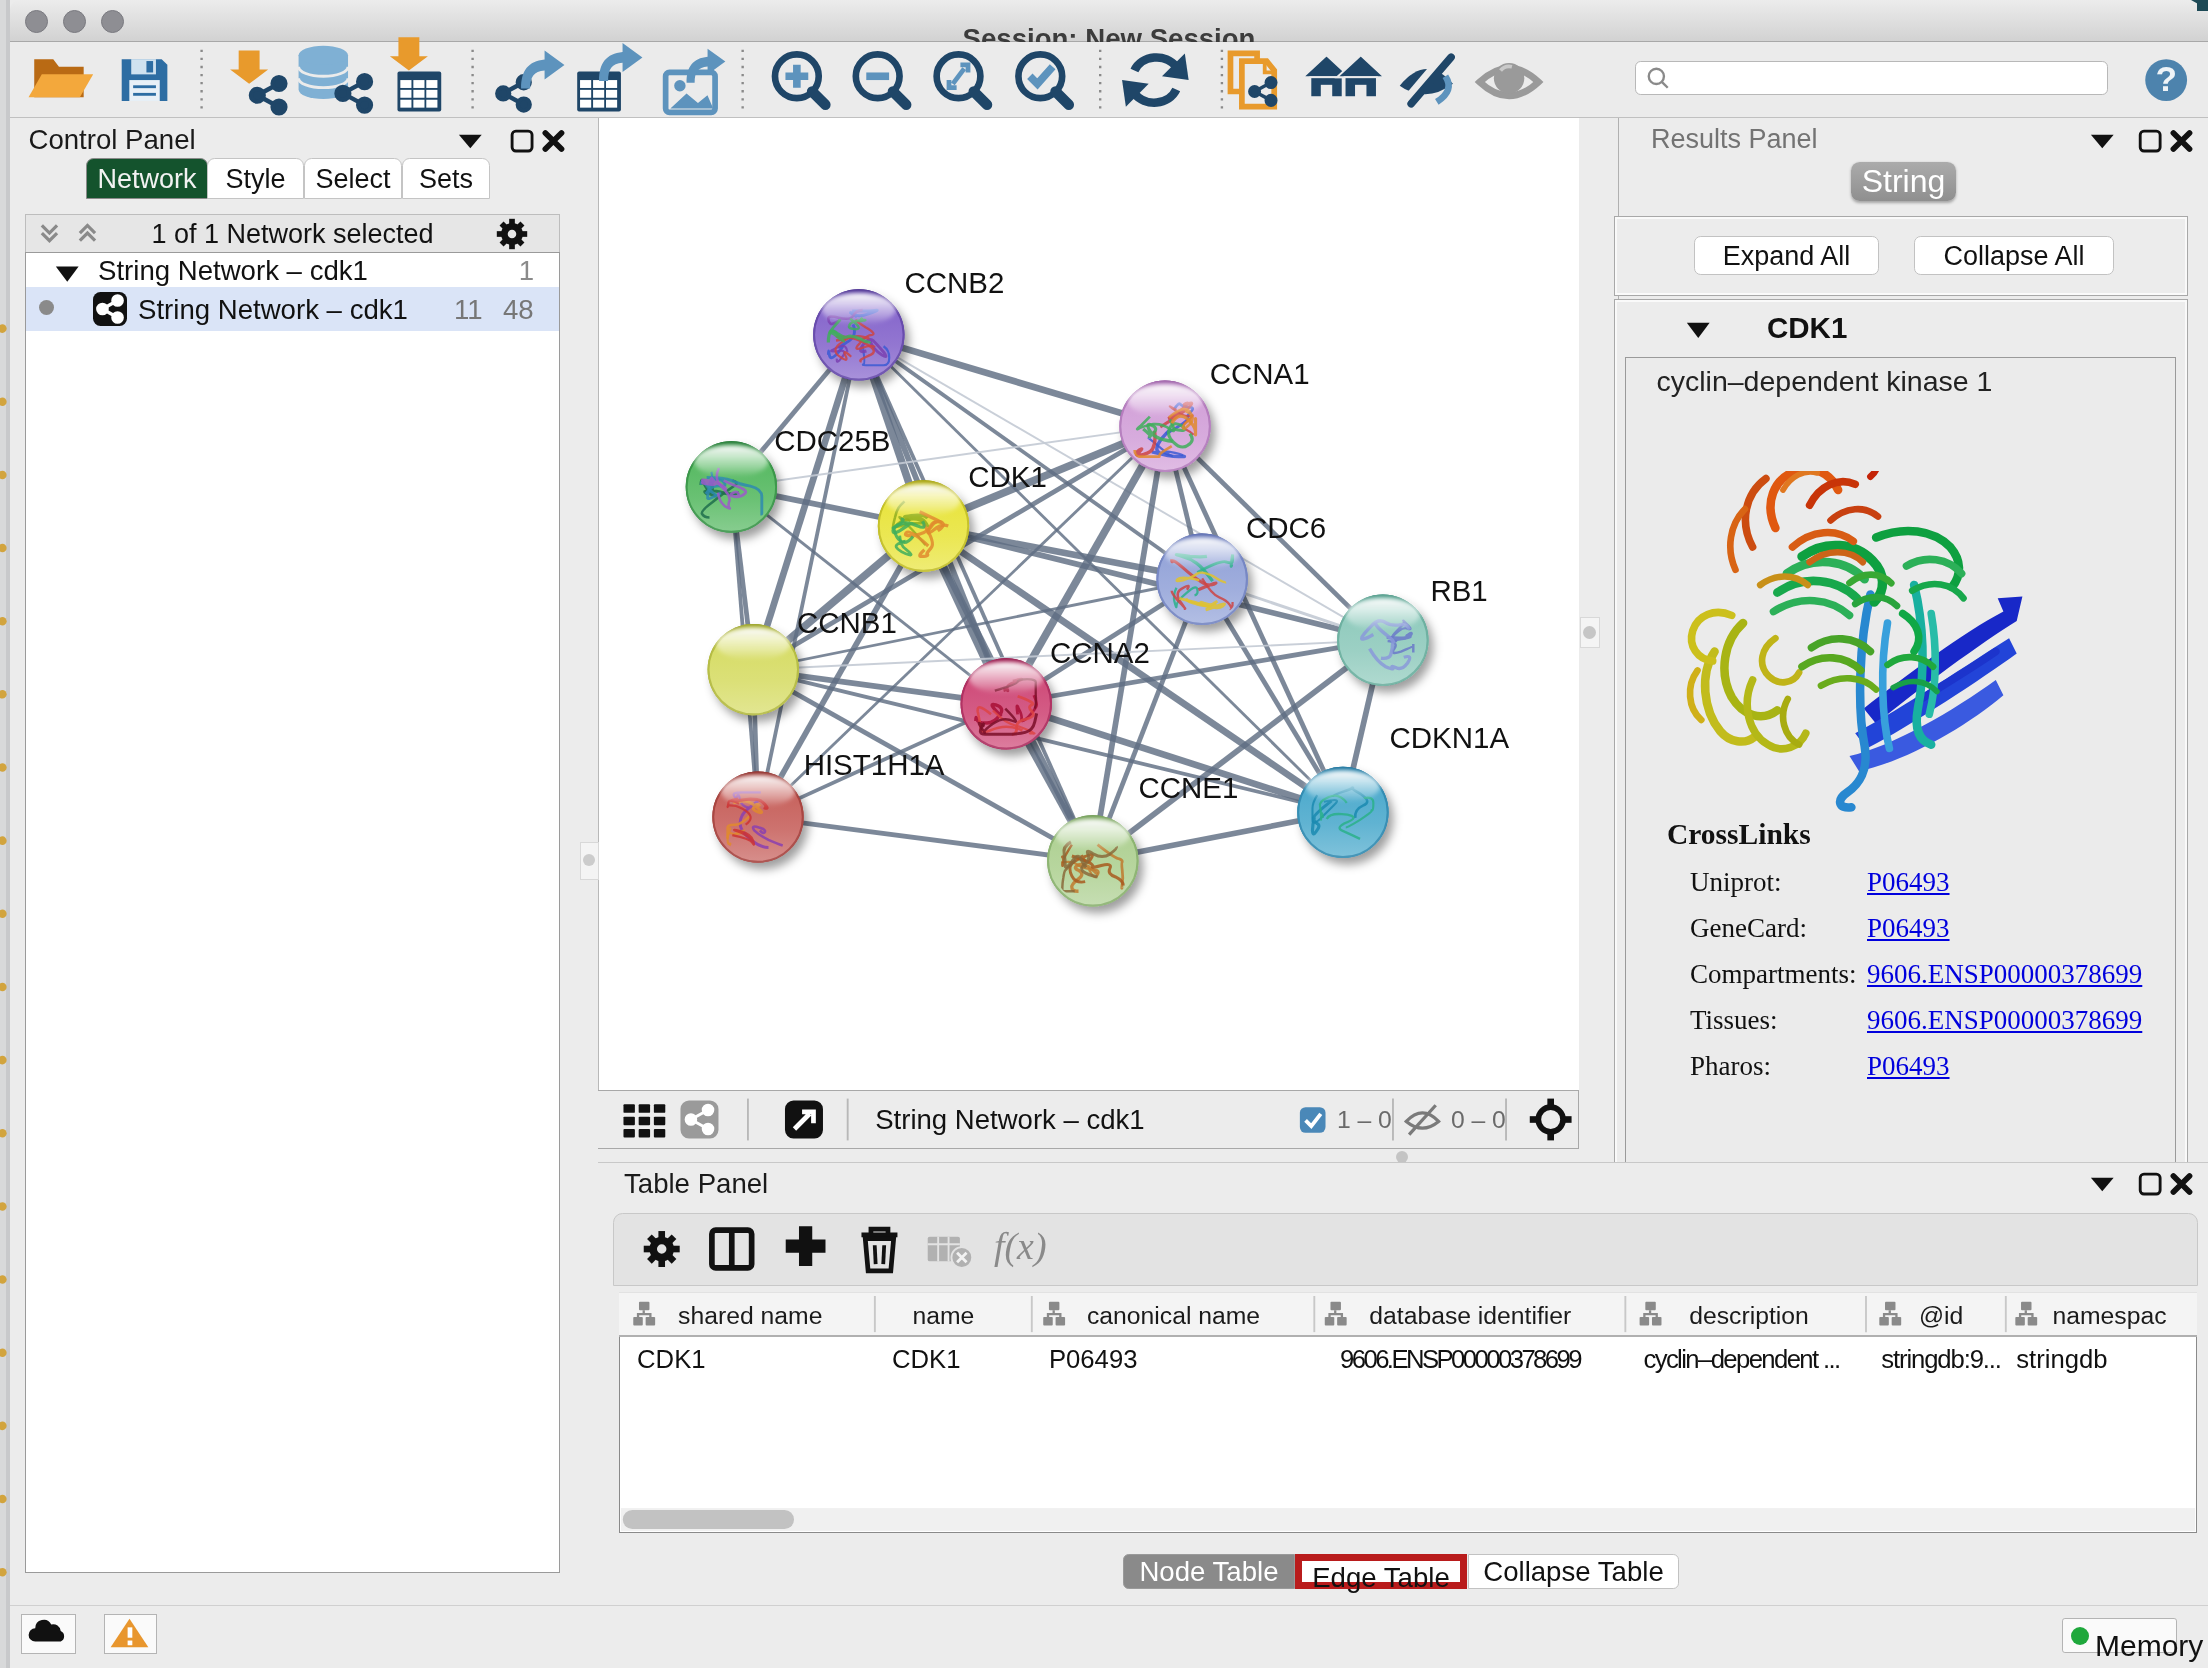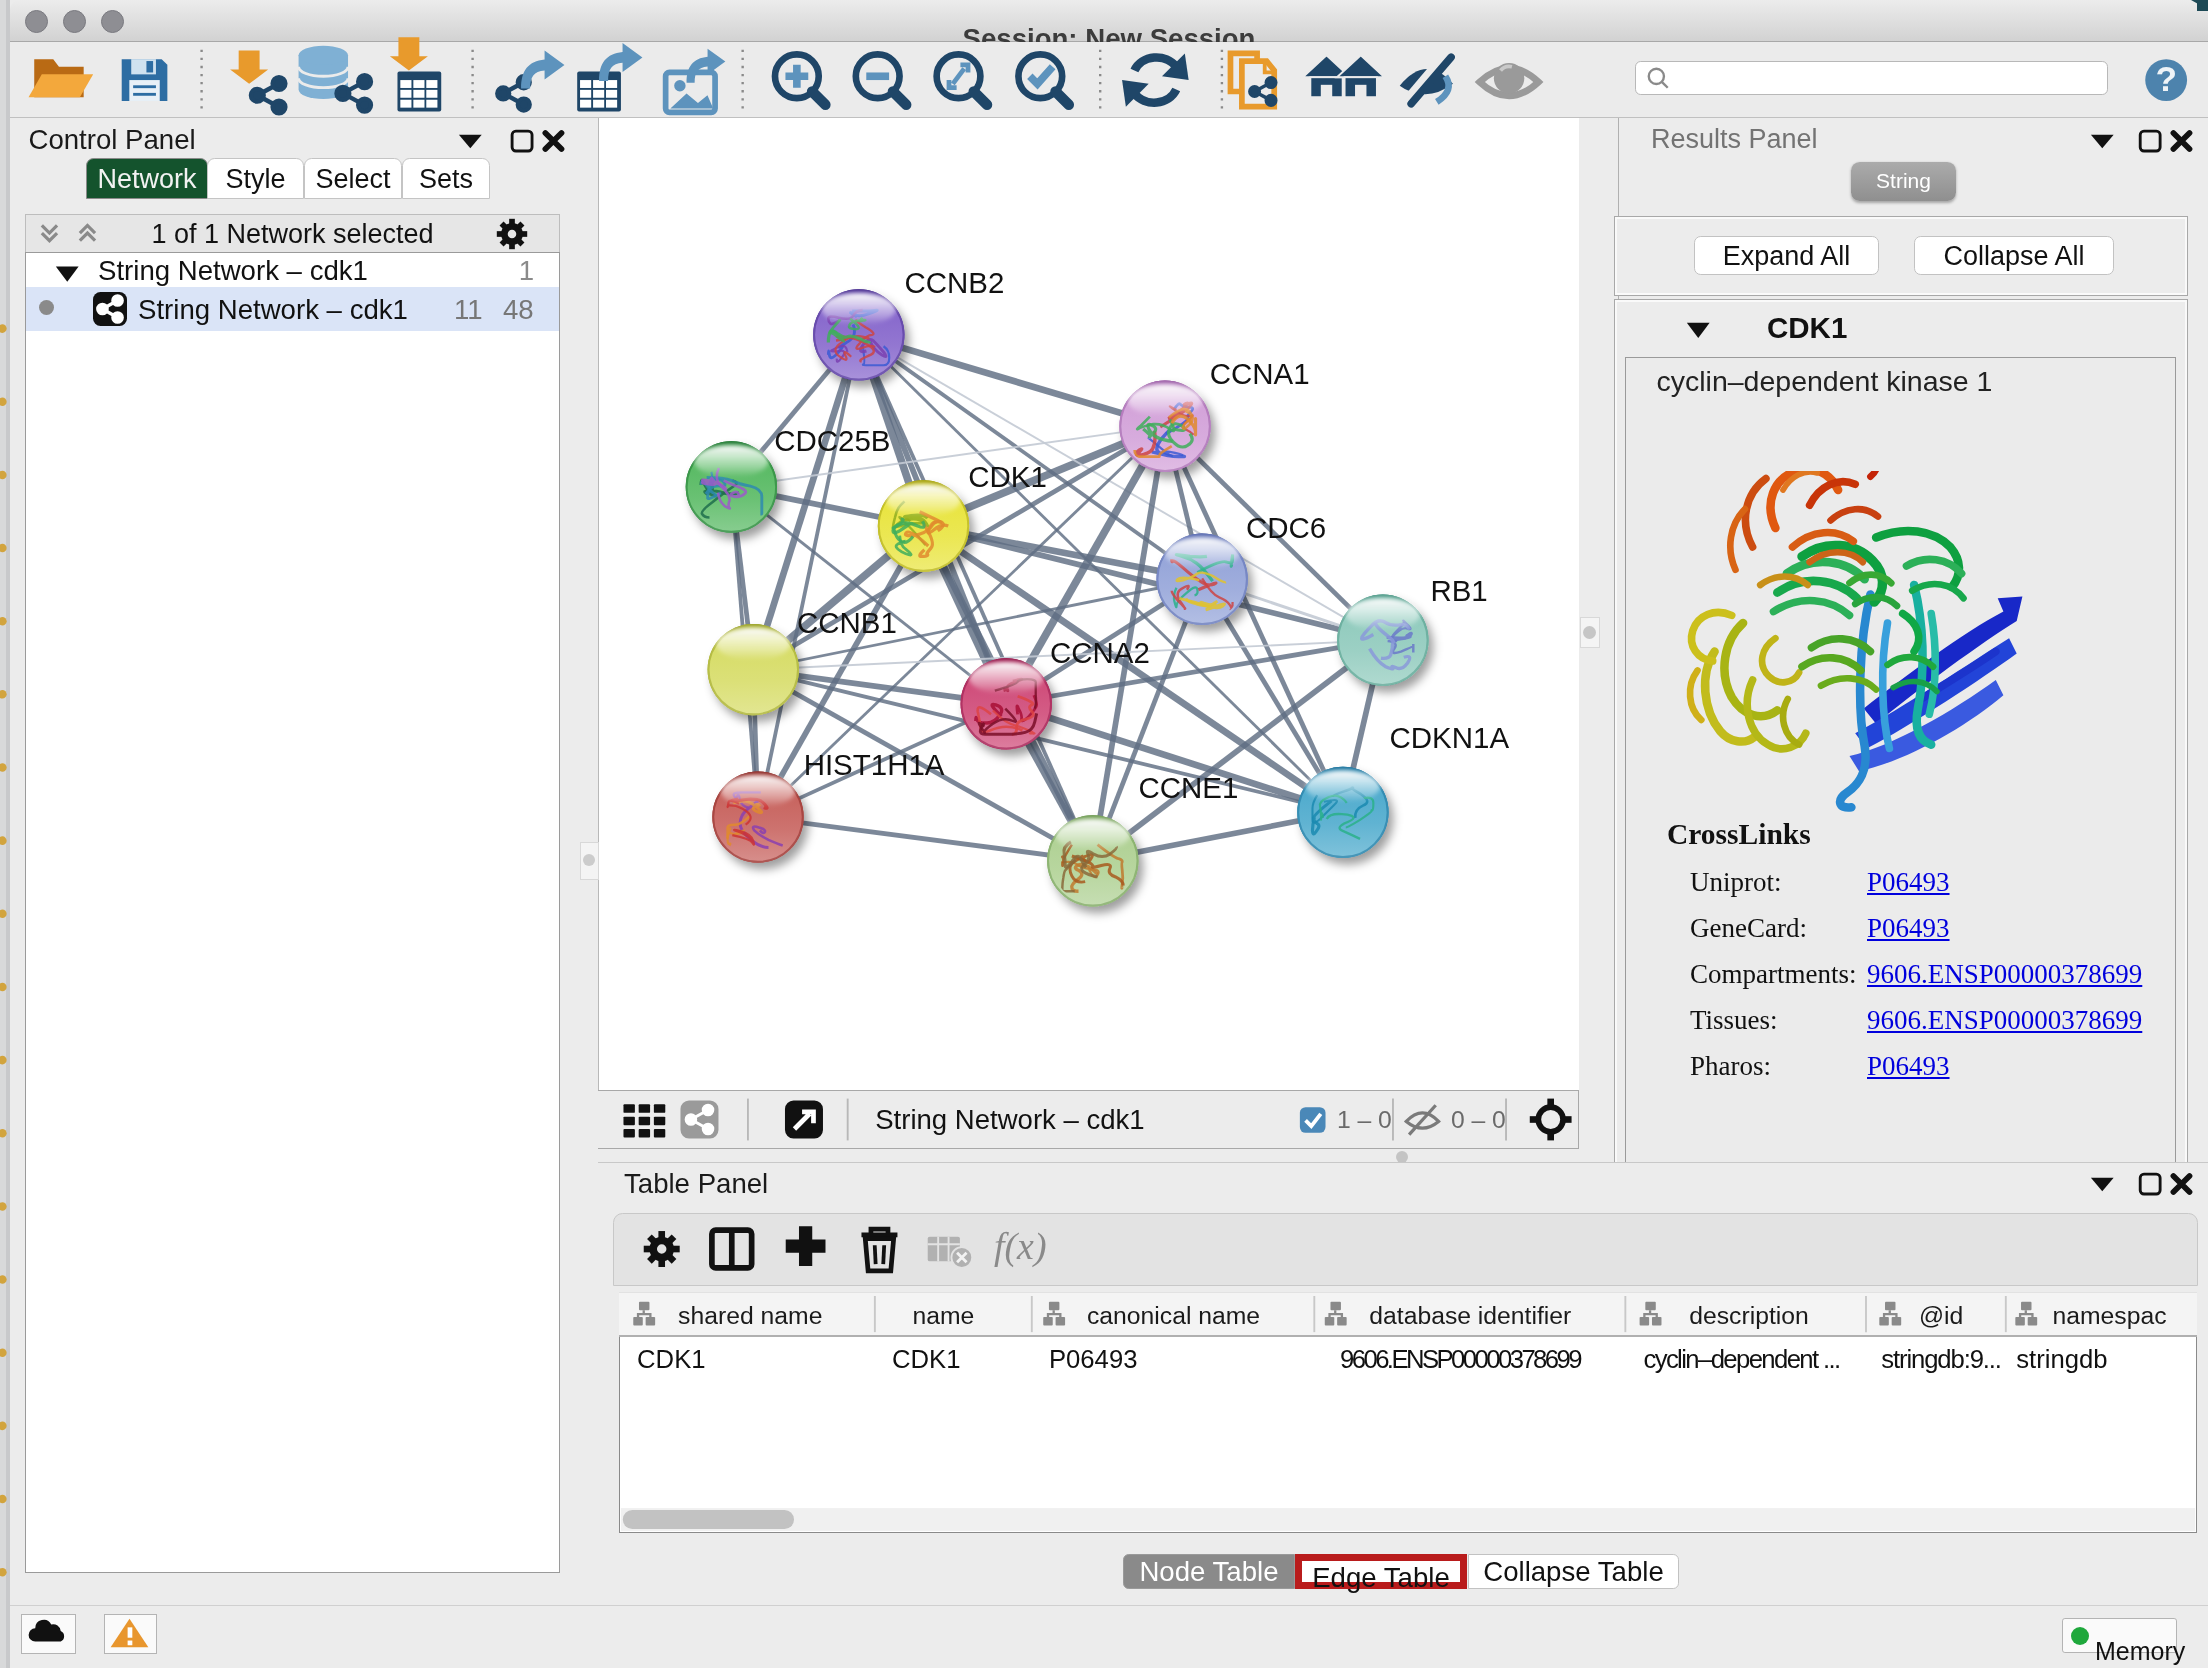--- a/index.html
+++ b/index.html
@@ -672,21 +672,21 @@
 </div>
 <div class="abs" style="left:1396px;top:1151px;width:12.4px;height:12.4px;border-radius:50%;background:#c4c4c4"></div>
 
 <div class="abs" style="left:1618px;top:118px;width:591px;height:1071px;background:#ececec;border-left:1px solid #b0b0b0"></div>
 <div class="abs" style="left:1651px;top:124px;width:285px;height:27px;font-size:27px;color:#737373">Results Panel</div>
 <svg class="abs" style="left:2089px;top:129px" width="110" height="25" viewBox="0 0 116 26">
   <path d="M 2 6 L 26 6 L 14 20 Z" fill="#111"></path>
   <rect x="54" y="2" width="21" height="21" rx="4" fill="none" stroke="#111" stroke-width="3"></rect>
   <path d="M 89 4 L 106 21 M 106 4 L 89 21" stroke="#111" stroke-width="6" stroke-linecap="round"></path>
 </svg>
-<div class="abs" style="left:1851px;top:162px;width:105px;height:39px;background:linear-gradient(#ababab,#8f8f8f);border-radius:8.6px;color:#ffffff;font-size:21px;text-align:center;line-height:38px;box-shadow:0 1.9px 2.9px rgba(0,0,0,0.3)">String</div>
+<div class="abs" style="left:1851px;top:162px;width:105px;height:39px;background:linear-gradient(#ababab,#8f8f8f);border-radius:8.6px;color:#ffffff;font-size:32px;text-align:center;line-height:38px;box-shadow:0 1.9px 2.9px rgba(0,0,0,0.3)">String</div>
 
 <div class="abs" style="left:1614px;top:216px;width:574px;height:80px;background:#ececec;border:1.9px solid #a8a8a8;box-shadow:inset 0 0 0 1.9px #fafafa">
   <div style="position:absolute;left:79px;top:19px;width:185px;height:39px;background:#ffffff;border:1px solid #c2c2c2;border-radius:6.7px;font-size:27px;text-align:center;line-height:38px;color:#111">Expand All</div>
   <div style="position:absolute;left:299px;top:19px;width:200px;height:39px;background:#ffffff;border:1px solid #c2c2c2;border-radius:6.7px;font-size:27px;text-align:center;line-height:38px;color:#111">Collapse All</div>
 </div>
 
 <div class="abs" style="left:1614px;top:299px;width:574px;height:874px;background:#ececec;border:1.9px solid #a8a8a8;box-shadow:inset 0 0 0 1.9px #fafafa">
   <svg width="28.5" height="25" style="position:absolute;left:69px;top:17px" viewBox="0 0 30 26">
       <path d="M 3 6 L 27 6 L 15 22 Z" fill="#111"></path>
     </svg>
@@ -874,15 +874,15 @@
 </div>
 <div class="abs" style="left:104px;top:1614px;width:53px;height:40px;background:#fafafa;border:1.9px solid #b4b4b4">
   <svg width="49" height="36" viewBox="0 0 52 38">
       <path d="M 26 4 L 46 34 L 6 34 Z" fill="#e8962e"></path>
       <rect x="24" y="13" width="5" height="11" fill="#fff"></rect>
       <rect x="24" y="27" width="5" height="5" fill="#fff"></rect>
     </svg>
 </div>
 <div class="abs" style="left:2062px;top:1618px;width:115px;height:35px;background:#fafafa;border:1.9px solid #b4b4b4;border-radius:2.9px">
   <div style="position:absolute;left:7.6px;top:7.6px;width:18px;height:18px;border-radius:50%;background:#1fa83c"></div>
-  <div style="position:absolute;left:32px;top:18px;font-size:25px;color:#111">Memory</div>
+  <div style="position:absolute;left:32px;top:10px;font-size:30px;color:#111">Memory</div>
 </div>
 
 
 </body></html>

